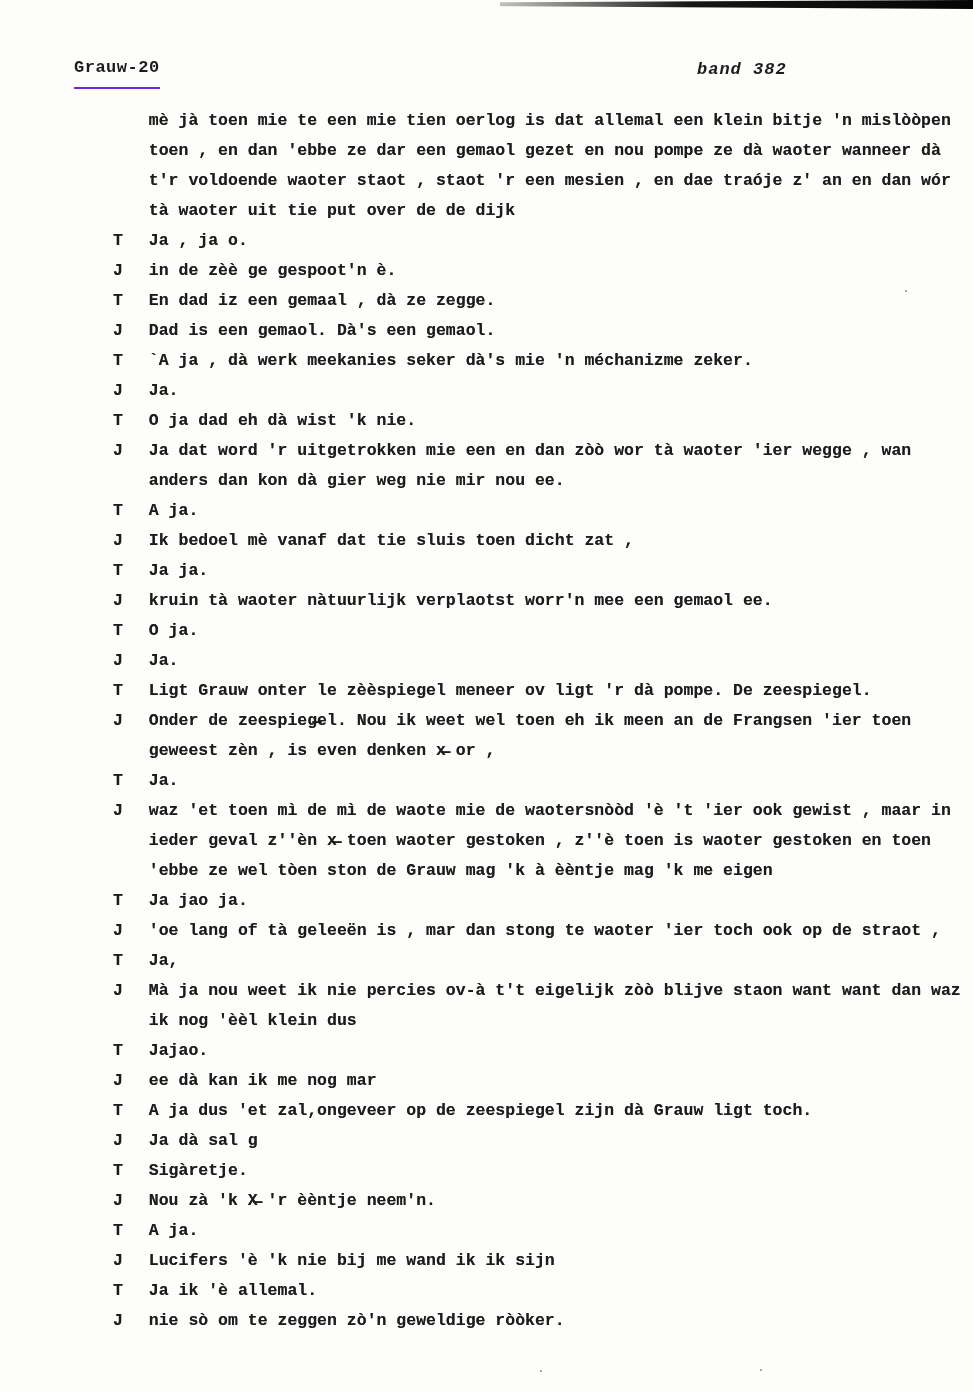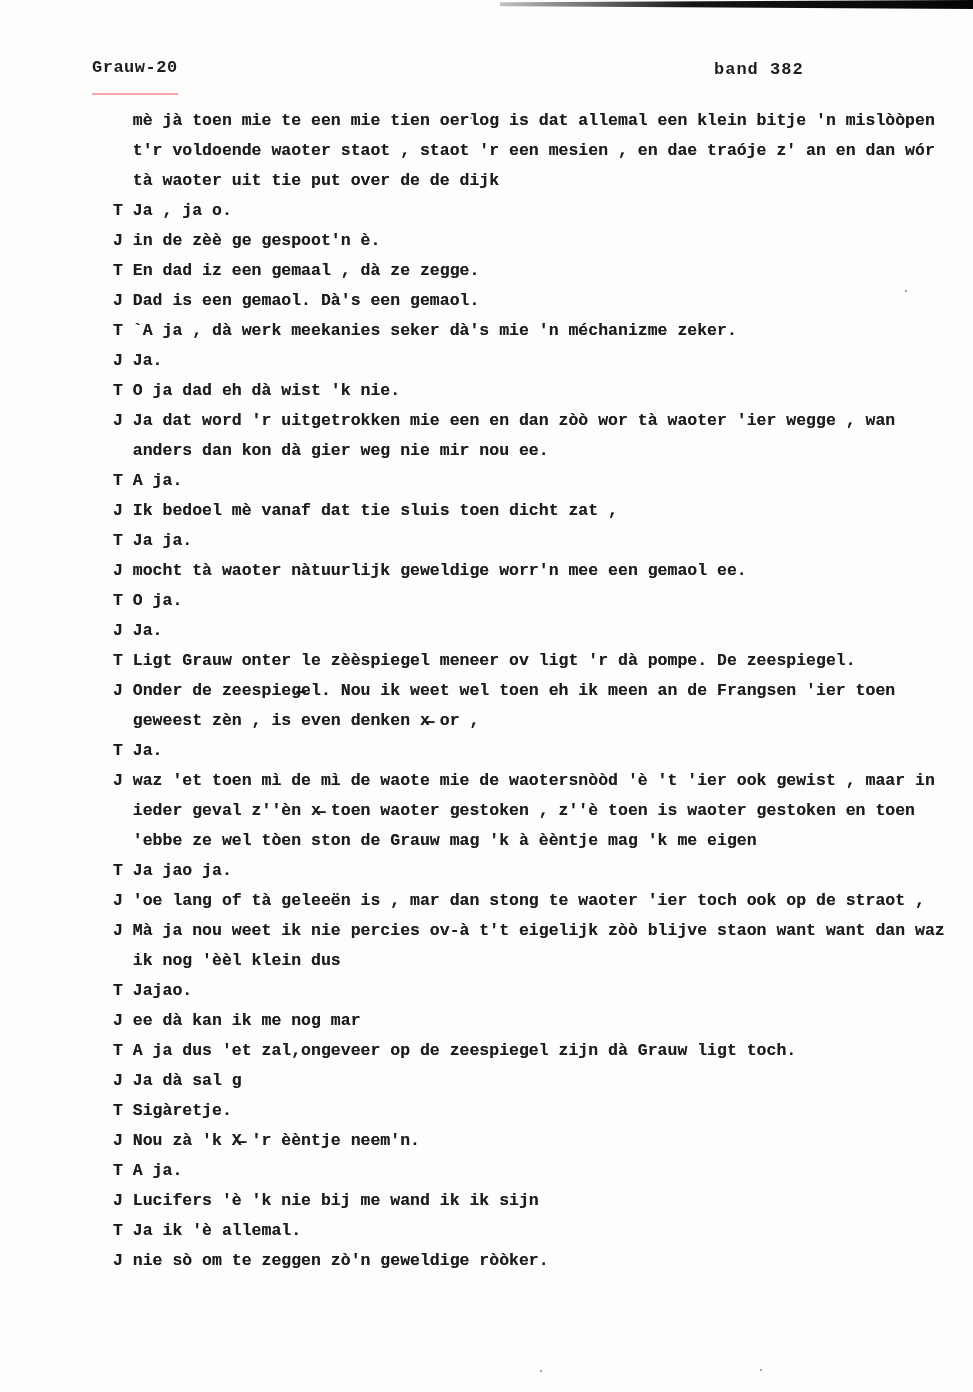--- a/index.html
+++ b/index.html
@@ -35,31 +35,32 @@
     position: absolute;
     top: 58px;
     left: 0;
     width: 100%;
     height: 30px;
     font-size: 17px;
     font-weight: 700;
   }
   .doc-id {
     position: absolute;
-    left: 92px;
+    left: 74px;
     top: 0;
-    border-bottom: 2px solid #fca5a5;
-    padding-bottom: 16px;
+    border-bottom: 2px solid #6d28d9;
+    padding-bottom: 10px;
     letter-spacing: 0.5px;
   }
   .band-no {
     position: absolute;
-    left: 714px;
+    left: 697px;
     top: 2px;
     letter-spacing: 1px;
+    font-style: italic;
   }
   .transcript {
     position: absolute;
     top: 106px;
     left: 113px;
     right: 4px;
   }
   .line {
     height: 30px;
     line-height: 30px;
@@ -68,40 +69,44 @@
     white-space: nowrap;
     text-shadow: 0 0 0.6px rgba(10,10,10,0.55);
   }
   .spk {
     display: inline-block;
     width: 2ch;
     vertical-align: top;
   }
   .txt {
     display: inline;
+    margin-left: 16px;
   }
 </style>
 </head>
 <body>
 
 <div class="page">
 
   <div class="scan-bar"></div>
 
   <div class="header">
     <span class="doc-id">Grauw-20</span>
     <span class="band-no">band 382</span>
   </div>
 
   <div class="transcript">
 
   <div class="line">
       <span class="spk"></span><span class="txt">mè jà toen mie te een mie tien oerlog is dat allemal een klein bitje 'n mislòòpen</span>
     </div>
       <div class="line">
+      <span class="spk"></span><span class="txt">toen , en dan 'ebbe ze dar een gemaol gezet en nou pompe ze dà waoter wanneer dà</span>
+    </div>
+      <div class="line">
       <span class="spk"></span><span class="txt">t'r voldoende waoter staot , staot 'r een mesien , en dae traóje z' an en dan wór</span>
     </div>
       <div class="line">
       <span class="spk"></span><span class="txt">tà waoter uit tie put over de de dijk</span>
     </div>
       <div class="line">
       <span class="spk">T</span><span class="txt">Ja , ja o.</span>
     </div>
       <div class="line">
       <span class="spk">J</span><span class="txt">in de zèè ge gespoot'n è.</span>
@@ -130,21 +135,21 @@
       <div class="line">
       <span class="spk">T</span><span class="txt">A ja.</span>
     </div>
       <div class="line">
       <span class="spk">J</span><span class="txt">Ik bedoel mè vanaf dat tie sluis toen dicht zat ,</span>
     </div>
       <div class="line">
       <span class="spk">T</span><span class="txt">Ja ja.</span>
     </div>
       <div class="line">
-      <span class="spk">J</span><span class="txt">mocht tà waoter nàtuurlijk geweldige worr'n mee een gemaol ee.</span>
+      <span class="spk">J</span><span class="txt">kruin tà waoter nàtuurlijk verplaotst worr'n mee een gemaol ee.</span>
     </div>
       <div class="line">
       <span class="spk">T</span><span class="txt">O ja.</span>
     </div>
       <div class="line">
       <span class="spk">J</span><span class="txt">Ja.</span>
     </div>
       <div class="line">
       <span class="spk">T</span><span class="txt">Ligt Grauw onter le zèèspiegel meneer ov ligt 'r dà pompe. De zeespiegel.</span>
     </div>
@@ -164,20 +169,23 @@
       <span class="spk"></span><span class="txt">ieder geval z''èn x̶ toen waoter gestoken , z''è toen is waoter gestoken en toen</span>
     </div>
       <div class="line">
       <span class="spk"></span><span class="txt">'ebbe ze wel tòen ston de Grauw mag 'k à èèntje mag 'k me eigen</span>
     </div>
       <div class="line">
       <span class="spk">T</span><span class="txt">Ja jao ja.</span>
     </div>
       <div class="line">
       <span class="spk">J</span><span class="txt">'oe lang of tà geleeën is , mar dan stong te waoter 'ier toch ook op de straot ,</span>
+    </div>
+      <div class="line">
+      <span class="spk">T</span><span class="txt">Ja,</span>
     </div>
       <div class="line">
       <span class="spk">J</span><span class="txt">Mà ja nou weet ik nie percies ov-à t't eigelijk zòò blijve staon want want dan waz</span>
     </div>
       <div class="line">
       <span class="spk"></span><span class="txt">ik nog 'èèl klein dus</span>
     </div>
       <div class="line">
       <span class="spk">T</span><span class="txt">Jajao.</span>
     </div>

